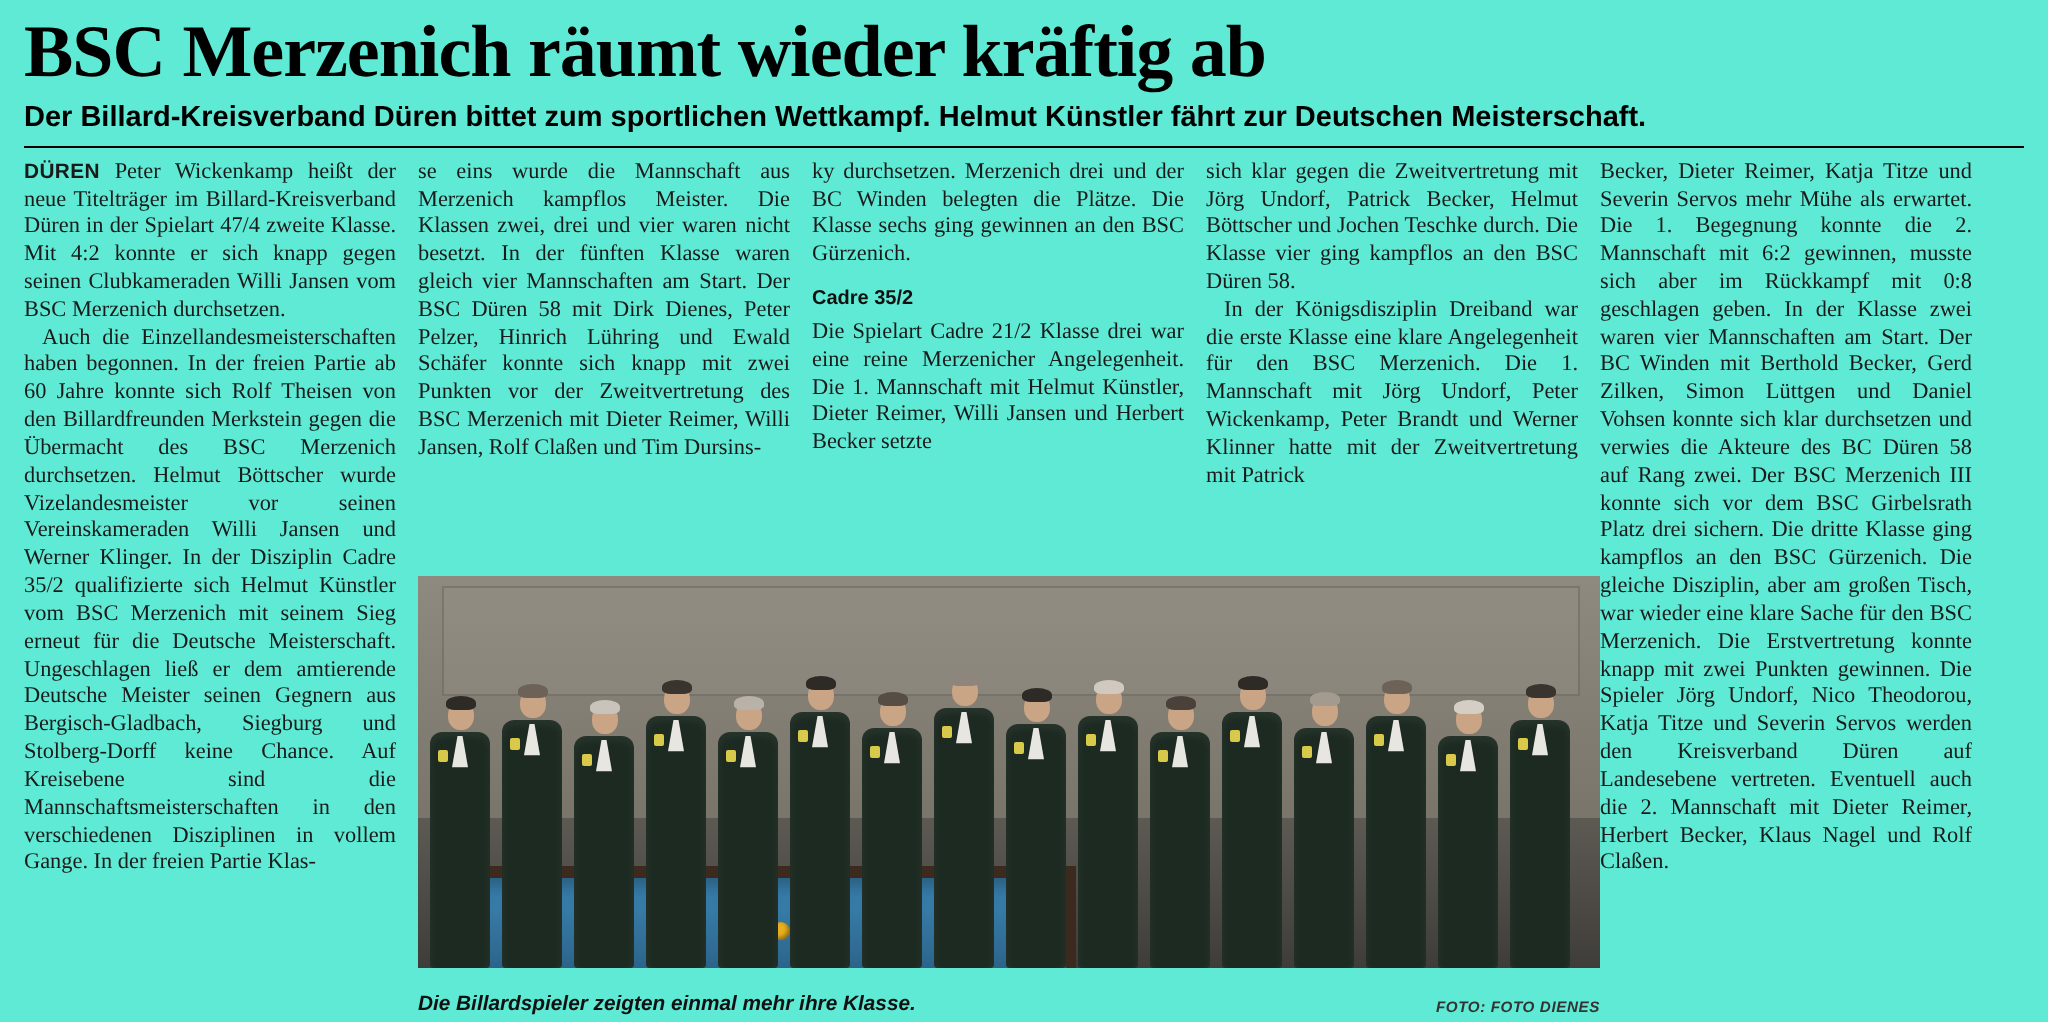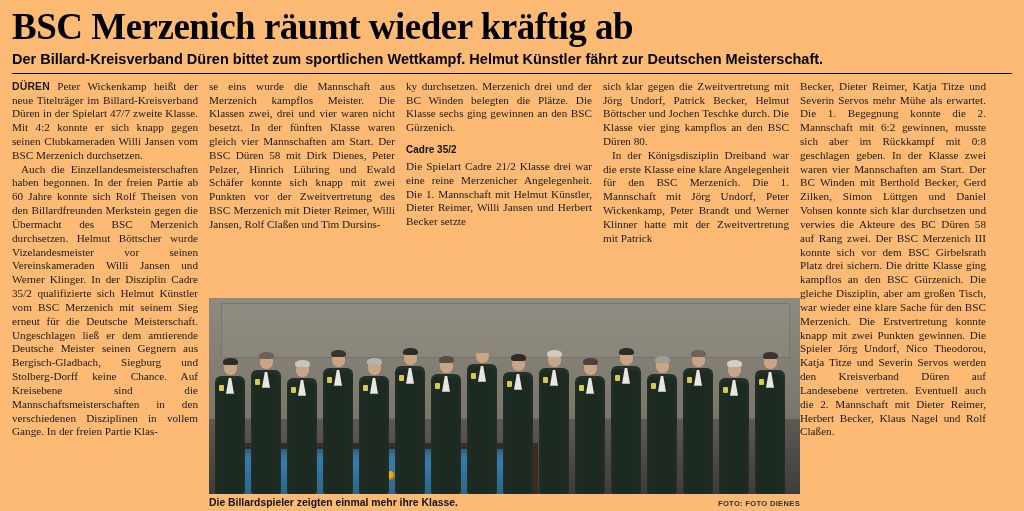--- a/index.html
+++ b/index.html
@@ -13,21 +13,21 @@
     overflow: hidden;
     font-family: "Liberation Serif", serif;
     color: #111111;
   }
   .page {
     position: relative;
     width: 1024px;
     height: 511px;
     box-sizing: border-box;
     padding: 8px 12px 6px 12px;
-    background: #fdba74;
+    background: #5eead4;
   }
   .headline {
     font-family: "Liberation Serif", serif;
     font-size: 37px;
     font-weight: 700;
     letter-spacing: -0.5px;
     line-height: 1.0;
     margin: 0 0 6px 0;
     color: #000;
   }
@@ -92,21 +92,22 @@
     position: relative;
     width: 591px;
     height: 196px;
     overflow: hidden;
     background: linear-gradient(#6d6a62, #57544d);
   }
   .caption-row {
     display: flex;
     justify-content: space-between;
     align-items: flex-end;
-    padding-top: 3px;
+    padding-top: 13px;
+    font-style: italic;
   }
   .caption {
     font-family: "Liberation Sans", sans-serif;
     font-size: 10.4px;
     font-weight: 700;
     color: #111;
   }
   .credit {
     font-family: "Liberation Sans", sans-serif;
     font-size: 7.6px;
@@ -201,36 +202,36 @@
 
 <div class="page">
 
   <h1 class="headline">BSC Merzenich räumt wieder kräftig ab</h1>
   <div class="subhead">Der Billard-Kreisverband Düren bittet zum sportlichen Wettkampf. Helmut Künstler fährt zur Deutschen Meisterschaft.</div>
   <hr class="rule">
 
   <div class="columns">
 
     <div class="col">
-      <p><span class="dateline">DÜREN</span> <span>Peter Wickenkamp heißt der neue Titelträger im Billard-Kreisverband Düren in der Spielart 47/7 zweite Klasse. Mit 4:2 konnte er sich knapp gegen seinen Clubkameraden Willi Jansen vom BSC Merzenich durchsetzen.</span></p>
+      <p><span class="dateline">DÜREN</span> <span>Peter Wickenkamp heißt der neue Titelträger im Billard-Kreisverband Düren in der Spielart 47/4 zweite Klasse. Mit 4:2 konnte er sich knapp gegen seinen Clubkameraden Willi Jansen vom BSC Merzenich durchsetzen.</span></p>
       <p>Auch die Einzellandesmeisterschaften haben begonnen. In der freien Partie ab 60 Jahre konnte sich Rolf Theisen von den Billardfreunden Merkstein gegen die Übermacht des BSC Merzenich durchsetzen. Helmut Böttscher wurde Vizelandesmeister vor seinen Vereinskameraden Willi Jansen und Werner Klinger. In der Disziplin Cadre 35/2 qualifizierte sich Helmut Künstler vom BSC Merzenich mit seinem Sieg erneut für die Deutsche Meisterschaft. Ungeschlagen ließ er dem amtierende Deutsche Meister seinen Gegnern aus Bergisch-Gladbach, Siegburg und Stolberg-Dorff keine Chance. Auf Kreisebene sind die Mannschaftsmeisterschaften in den verschiedenen Disziplinen in vollem Gange. In der freien Partie Klas-</p>
     </div>
 
     <div class="col">
       <p>se eins wurde die Mannschaft aus Merzenich kampflos Meister. Die Klassen zwei, drei und vier waren nicht besetzt. In der fünften Klasse waren gleich vier Mannschaften am Start. Der BSC Düren 58 mit Dirk Dienes, Peter Pelzer, Hinrich Lühring und Ewald Schäfer konnte sich knapp mit zwei Punkten vor der Zweitvertretung des BSC Merzenich mit Dieter Reimer, Willi Jansen, Rolf Claßen und Tim Dursins-</p>
     </div>
 
     <div class="col">
       <p>ky durchsetzen. Merzenich drei und der BC Winden belegten die Plätze. Die Klasse sechs ging gewinnen an den BSC Gürzenich.</p>
       <div class="subhead-inline">Cadre 35/2</div>
       <p>Die Spielart Cadre 21/2 Klasse drei war eine reine Merzenicher Angelegenheit. Die 1. Mannschaft mit Helmut Künstler, Dieter Reimer, Willi Jansen und Herbert Becker setzte</p>
     </div>
 
     <div class="col">
-      <p>sich klar gegen die Zweitvertretung mit Jörg Undorf, Patrick Becker, Helmut Böttscher und Jochen Teschke durch. Die Klasse vier ging kampflos an den BSC Düren 80.</p>
+      <p>sich klar gegen die Zweitvertretung mit Jörg Undorf, Patrick Becker, Helmut Böttscher und Jochen Teschke durch. Die Klasse vier ging kampflos an den BSC Düren 58.</p>
       <p>In der Königsdisziplin Dreiband war die erste Klasse eine klare Angelegenheit für den BSC Merzenich. Die 1. Mannschaft mit Jörg Undorf, Peter Wickenkamp, Peter Brandt und Werner Klinner hatte mit der Zweitvertretung mit Patrick</p>
     </div>
 
     <div class="col">
       <p>Becker, Dieter Reimer, Katja Titze und Severin Servos mehr Mühe als erwartet. Die 1. Begegnung konnte die 2. Mannschaft mit 6:2 gewinnen, musste sich aber im Rückkampf mit 0:8 geschlagen geben. In der Klasse zwei waren vier Mannschaften am Start. Der BC Winden mit Berthold Becker, Gerd Zilken, Simon Lüttgen und Daniel Vohsen konnte sich klar durchsetzen und verwies die Akteure des BC Düren 58 auf Rang zwei. Der BSC Merzenich III konnte sich vor dem BSC Girbelsrath Platz drei sichern. Die dritte Klasse ging kampflos an den BSC Gürzenich. Die gleiche Disziplin, aber am großen Tisch, war wieder eine klare Sache für den BSC Merzenich. Die Erstvertretung konnte knapp mit zwei Punkten gewinnen. Die Spieler Jörg Undorf, Nico Theodorou, Katja Titze und Severin Servos werden den Kreisverband Düren auf Landesebene vertreten. Eventuell auch die 2. Mannschaft mit Dieter Reimer, Herbert Becker, Klaus Nagel und Rolf Claßen.</p>
     </div>
 
     <div class="photo-block">
       <div class="photo">
         <div class="wall">

